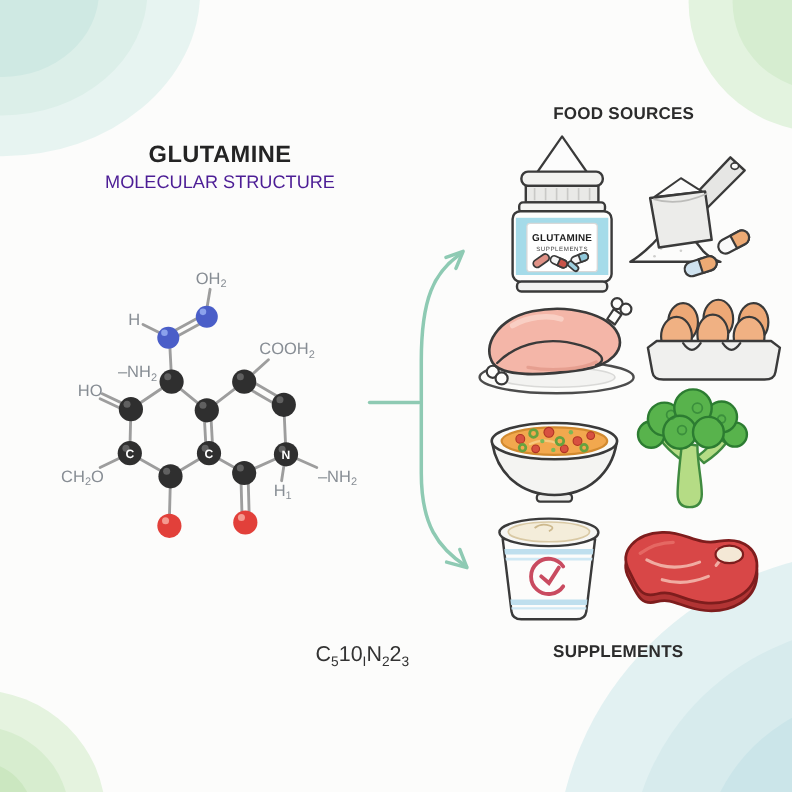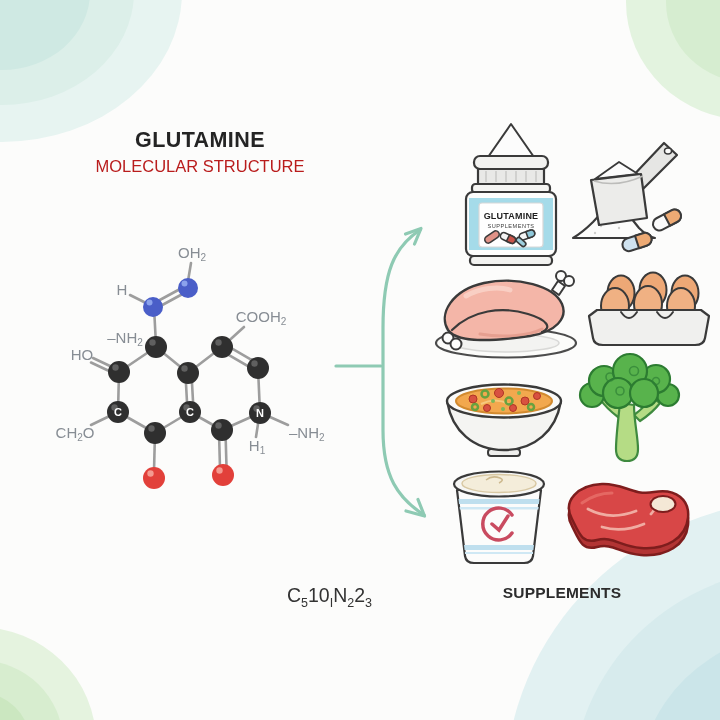--- a/index.html
+++ b/index.html
@@ -2,21 +2,21 @@
 <html><head>
 <meta charset="utf-8">
 <style>
   html,body{margin:0;padding:0;background:#ffffff;}
   .canvas{position:relative;width:720px;height:720px;background:#fcfcfb;overflow:hidden;
           font-family:"Liberation Sans",sans-serif;}
   .abs{position:absolute;}
   .bg-svg{left:0;top:0;}
   .title-block{left:28px;top:128px;width:344px;text-align:center;color:#242424;}
   .title-main{font-size:21.5px;font-weight:bold;letter-spacing:.4px;}
-  .title-sub{font-size:16.5px;margin-top:4px;font-weight:400;color:#b91c1c;}
+  .title-sub{font-size:16.5px;margin-top:4px;font-weight:400;color:#4c1d95;}
   .formula{left:28px;top:584px;width:344px;text-align:right;font-size:19.5px;color:#333;}
   .formula sub{font-size:12.5px;}
   .side-label{font-size:15.5px;font-weight:600;letter-spacing:.2px;color:#2c2c2c;text-align:center;}
   .food-sources-label{left:452px;top:95px;width:230px;}
   .supplements-label{left:448px;top:584px;width:228px;}
   
   .mol-bond{stroke:#9d9d9d;stroke-width:2.6;stroke-linecap:round;}
   .mol-label{font-family:"Liberation Sans",sans-serif;font-size:15px;fill:#878d94;}
   .mol-label .sub{font-size:10px;}
   .atom-label{font-family:"Liberation Sans",sans-serif;font-size:11px;font-weight:bold;fill:#ffffff;text-anchor:middle;}
@@ -146,20 +146,21 @@
 
   <svg class="abs" style="left:328px;top:210px;" width="115" height="322" viewBox="328 210 115 322">
     <g fill="none" stroke="#8ecab3" stroke-width="3.2" stroke-linecap="round" stroke-linejoin="round">
       <line x1="336" y1="366" x2="381" y2="366"></line>
       <path d="M 420 230 C 394 247 383 272 383 328 L 383 430 C 383 477 398 498 424 515"></path>
       <polyline points="405.5,234 421,228.5 414.5,244"></polyline>
       <polyline points="406,511 424.5,516 418,499.5"></polyline>
     </g>
   </svg>
 
+  <div class="abs side-label food-sources-label">FOOD SOURCES</div>
   <div class="abs side-label supplements-label">SUPPLEMENTS</div>
 
   <svg class="abs" style="left:452px;top:120px;" width="118" height="148" viewBox="0 0 118 148">
     <polygon points="59,4 34,40 84,40" fill="#fcfcfc" class="ink" stroke-width="2"></polygon>
     <rect x="22" y="36" width="74" height="13" rx="6" fill="#f2f2f0" class="ink" stroke-width="2.2"></rect>
     <rect x="26" y="49" width="66" height="15" fill="#e9e9e7" class="ink" stroke-width="2.2"></rect>
     <g stroke="#c9c9c7" stroke-width="1.5">
       <line x1="34" y1="51" x2="34" y2="62"></line>
         <line x1="44" y1="51" x2="44" y2="62"></line>
       <line x1="54" y1="51" x2="54" y2="62"></line>

